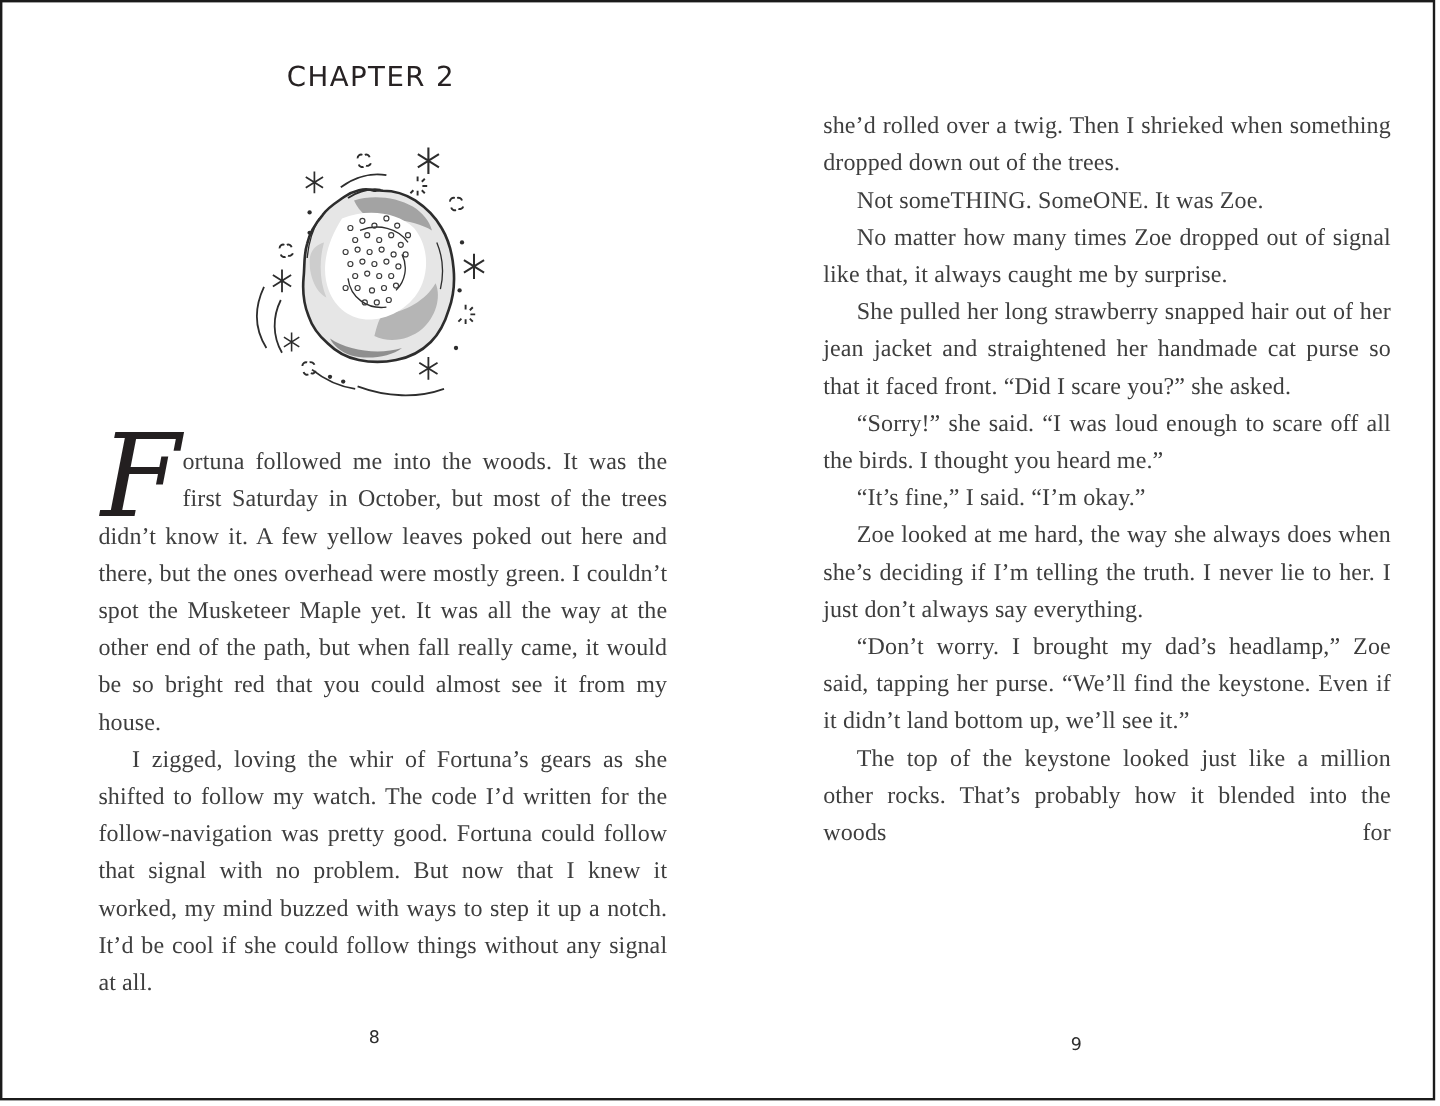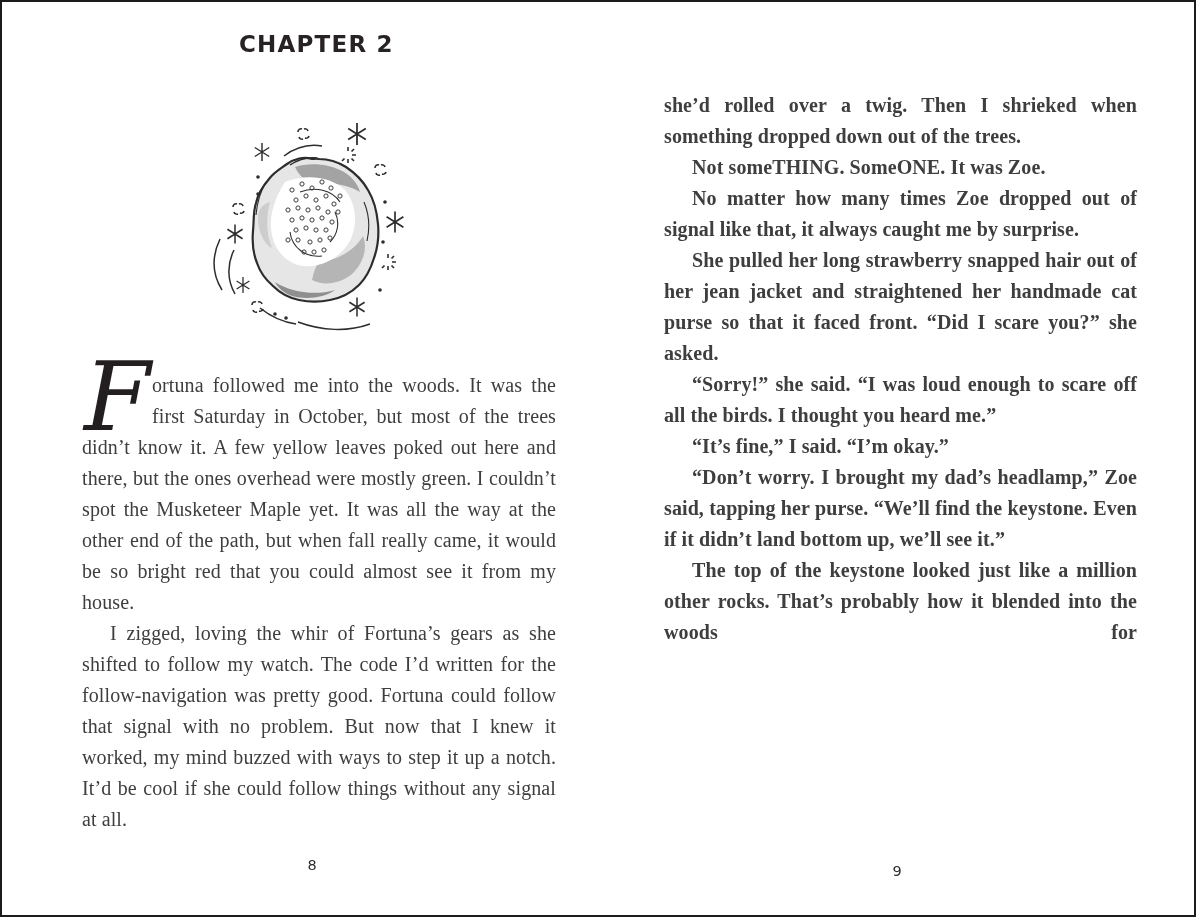--- a/index.html
+++ b/index.html
@@ -10,24 +10,24 @@
   }
   .frame {
     position: absolute; left: 0; top: 0;
     width: 1196px; height: 917px;
     box-sizing: border-box;
     border: 2px solid #1b1b1b;
     background: #ffffff;
     overflow: hidden;
   }
   .chapter-heading {
-    position: absolute; left: 237px; top: 29px;
+    position: absolute; left: 237px; top: 50px;
     margin: 0;
     font-family: "DejaVu Sans", sans-serif;
-    font-size: 23px; font-weight: 700;
+    font-size: 23px; font-weight: 400;
     letter-spacing: 1.2px;
     color: #27222 3;
     color: #272223;
   }
   .illustration {
     position: absolute; left: 198px; top: 110px;
     width: 262px; height: 238px;
   }
   .bodytext {
     position: absolute;
@@ -35,21 +35,21 @@
     font-size: 20px;
     line-height: 31px;
     color: #3e3e3e;
     letter-spacing: 0.1px;
   }
   .bodytext p {
     margin: 0;
     text-align: justify;
   }
   .left-text  { left: 80px;  top: 368px; }
-  .right-text { left: 662px; top: 88px; width: 473px; font-weight: bold; }
+  .right-text { left: 684px; top: 88px; width: 473px; }
   .ind { text-indent: 28px; }
   .cont { text-align-last: justify; }
   .dropcap {
     float: left;
     width: 58px; height: 62px;
     margin: -16px 10px 0 2px;
     font-family: "DejaVu Serif", serif;
     font-style: italic;
     font-size: 96px;
     line-height: 86px;
@@ -179,19 +179,20 @@
 
   <div class="page-number pn-left">8</div>
 
   <div class="bodytext right-text">
     <p>she’d rolled over a twig. Then I shrieked when something dropped down out of the trees.</p>
     <p class="ind">Not someTHING. SomeONE. It was Zoe.</p>
     <p class="ind">No matter how many times Zoe dropped out of signal like that, it always caught me by surprise.</p>
     <p class="ind">She pulled her long strawberry snapped hair out of her jean jacket and straightened her handmade cat purse so that it faced front. “Did I scare you?” she asked.</p>
     <p class="ind">“Sorry!” she said. “I was loud enough to scare off all the birds. I thought you heard me.”</p>
     <p class="ind">“It’s fine,” I said. “I’m okay.”</p>
+    <p class="ind">Zoe looked at me hard, the way she always does when she’s deciding if I’m telling the truth. I never lie to her. I just don’t always say everything.</p>
     <p class="ind">“Don’t worry. I brought my dad’s headlamp,” Zoe said, tapping her purse. “We’ll find the keystone. Even if it didn’t land bottom up, we’ll see it.”</p>
     <p class="ind cont">The top of the keystone looked just like a million other rocks. That’s probably how it blended into the woods for</p>
   </div>
 
   <div class="page-number pn-right">9</div>
 
 </div>
 
 </body></html>

